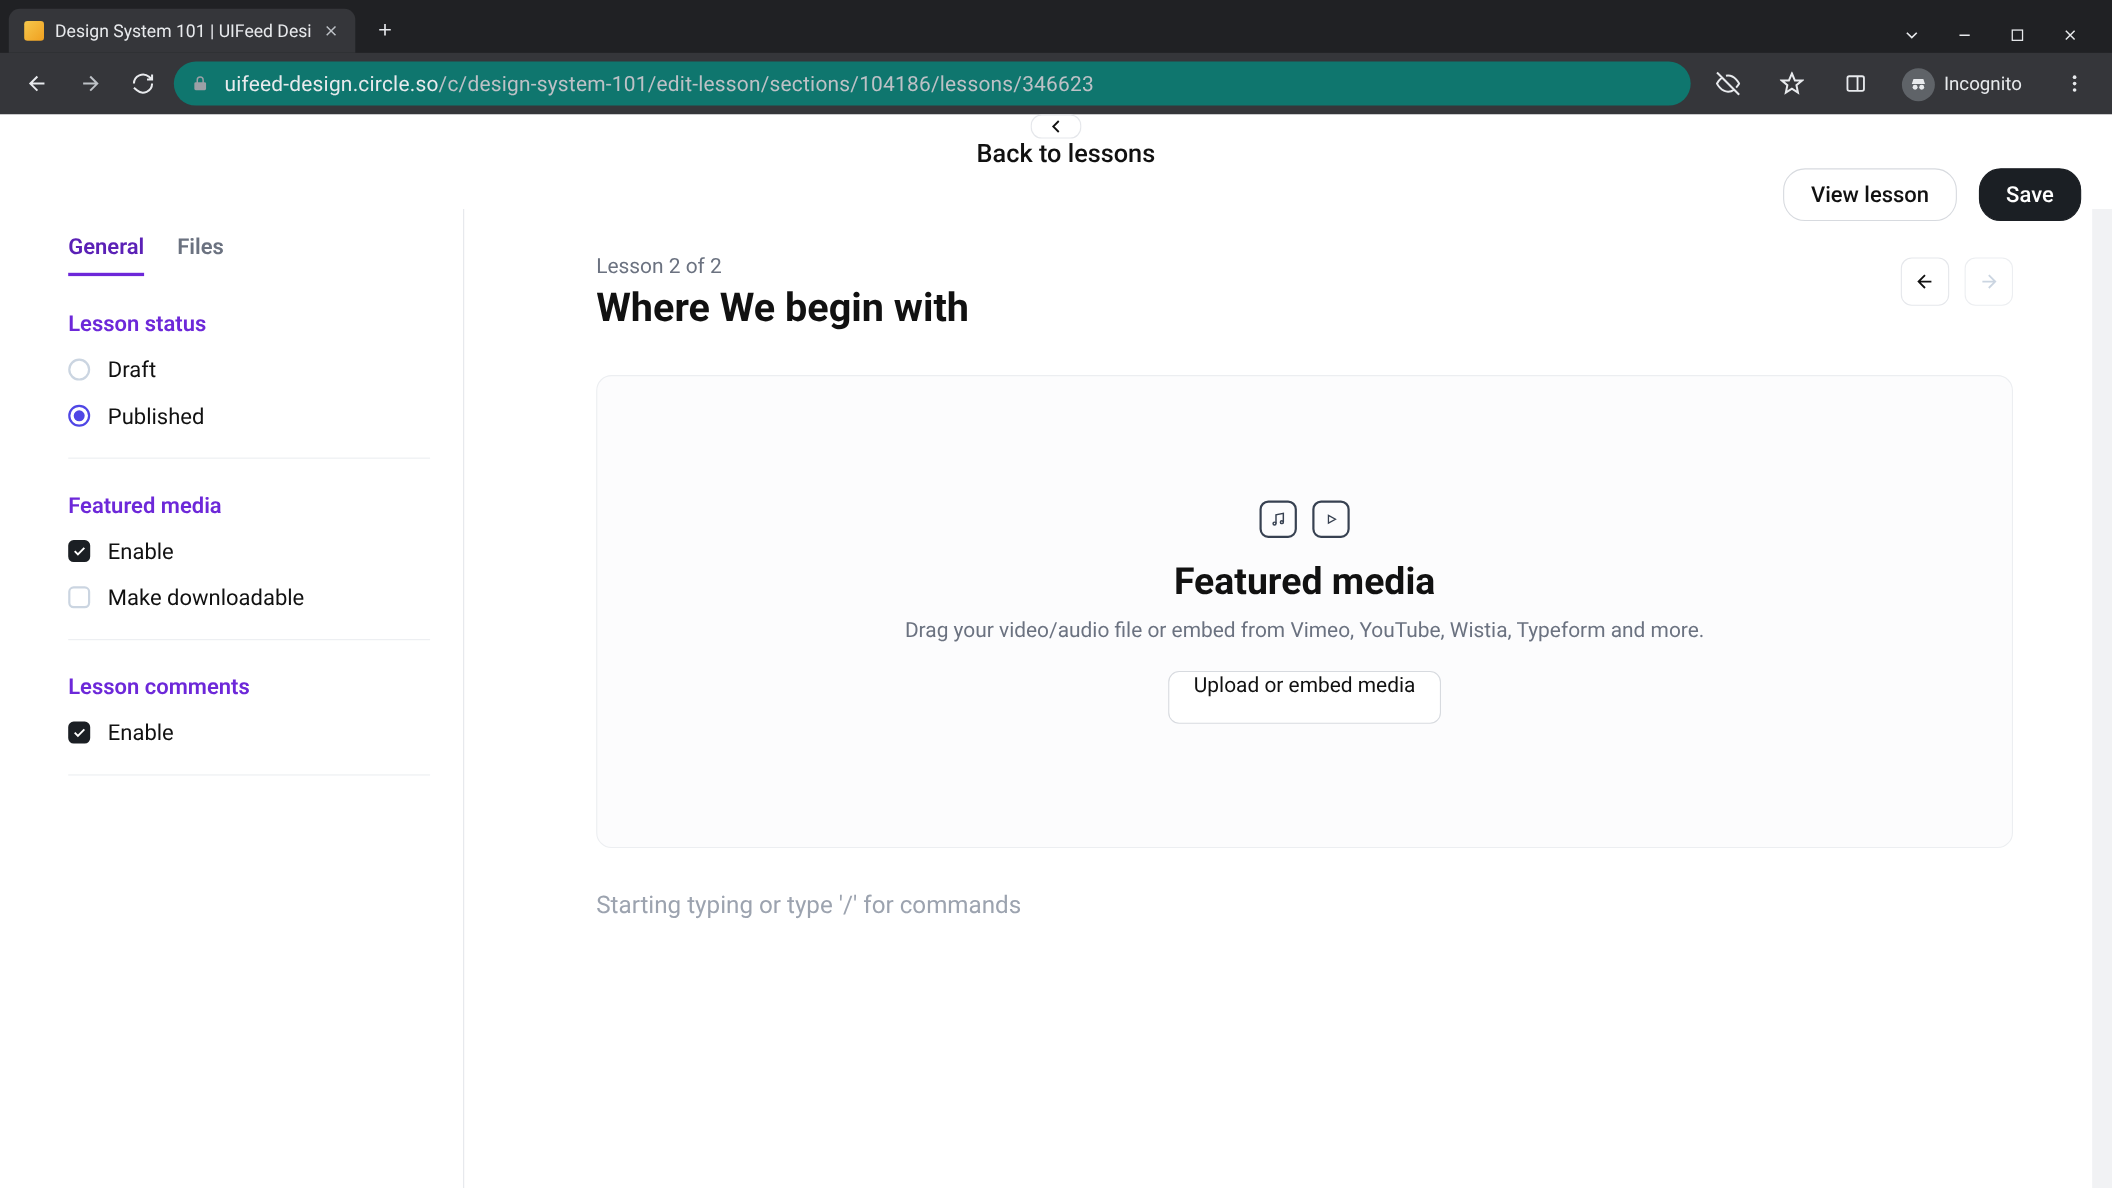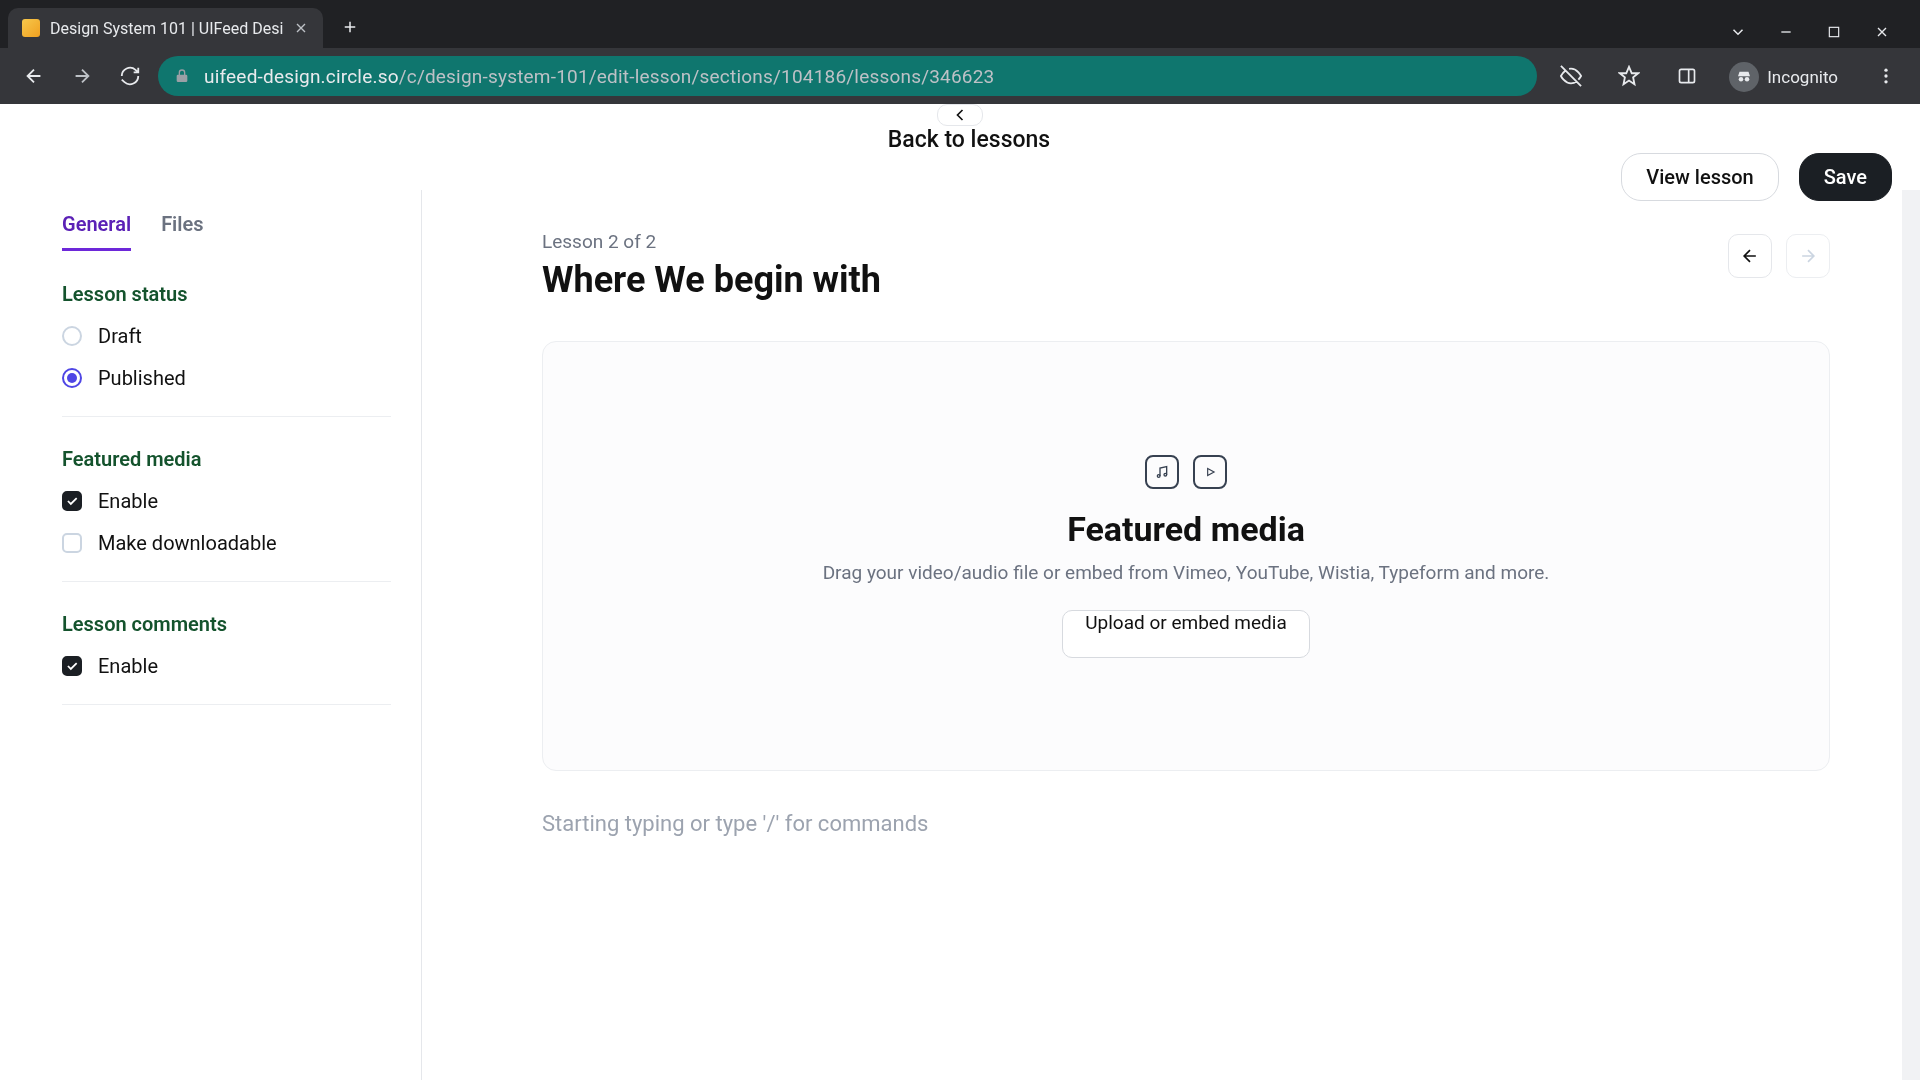--- a/index.html
+++ b/index.html
@@ -37,21 +37,21 @@
   .btn { height:48px; padding: 0 24px; border-radius:20px; font-size:20px; font-weight:500; display:flex; align-items:center; justify-content:center; cursor:pointer; }
   .btn-outline { border:1px solid #d7dadf; background:#fff; color:#111; }
   .btn-primary { background:#1b1f24; color:#fff; border:1px solid #1b1f24; }
 
   .body-row { position:absolute; top:86px; bottom:0; left:0; right:0; display:flex;margin-left:32px; }
   .sidebar { width: 390px; border-right:1px solid #e5e7eb; padding: 22px 30px; }
   .tabs { display:flex; gap:30px; border-bottom:1px solid transparent; }
   .tab-item { font-size:20px; font-weight:600; color:#6b7280; padding-bottom:12px; border-bottom:3px solid transparent; }
   .tab-item.active { color:#5b21b6; border-bottom-color:#6d28d9; }
 
-  .section-title { font-size:20px; font-weight:600; color:#14532d; margin-top:30px; }
+  .section-title { font-size:20px; font-weight:600; color:#6d28d9; margin-top:30px; }
   .radio-row, .check-row { display:flex; align-items:center; gap:16px; margin-top:18px; }
   .radio { width:20px; height:20px; border-radius:50%; border:2px solid #cbd5e1; background:#fff; flex-shrink:0; position:relative; }
   .radio.selected { border-color:#4f46e5; }
   .radio.selected::after { content:""; position:absolute; inset:3px; border-radius:50%; background:#4f46e5; }
   .radio-label, .check-label { font-size:20px; color:#111; }
   .checkbox { width:20px; height:20px; border-radius:5px; border:2px solid #cbd5e1; background:#fff; display:flex; align-items:center; justify-content:center; flex-shrink:0; }
   .checkbox.checked { background:#1b1f24; border-color:#1b1f24; color:#fff; }
   .divider { height:1px; background:#eceef1; margin-top:26px; }
 
   .main { flex:1; position:relative; padding: 40px 90px 40px 120px; overflow:auto; }

